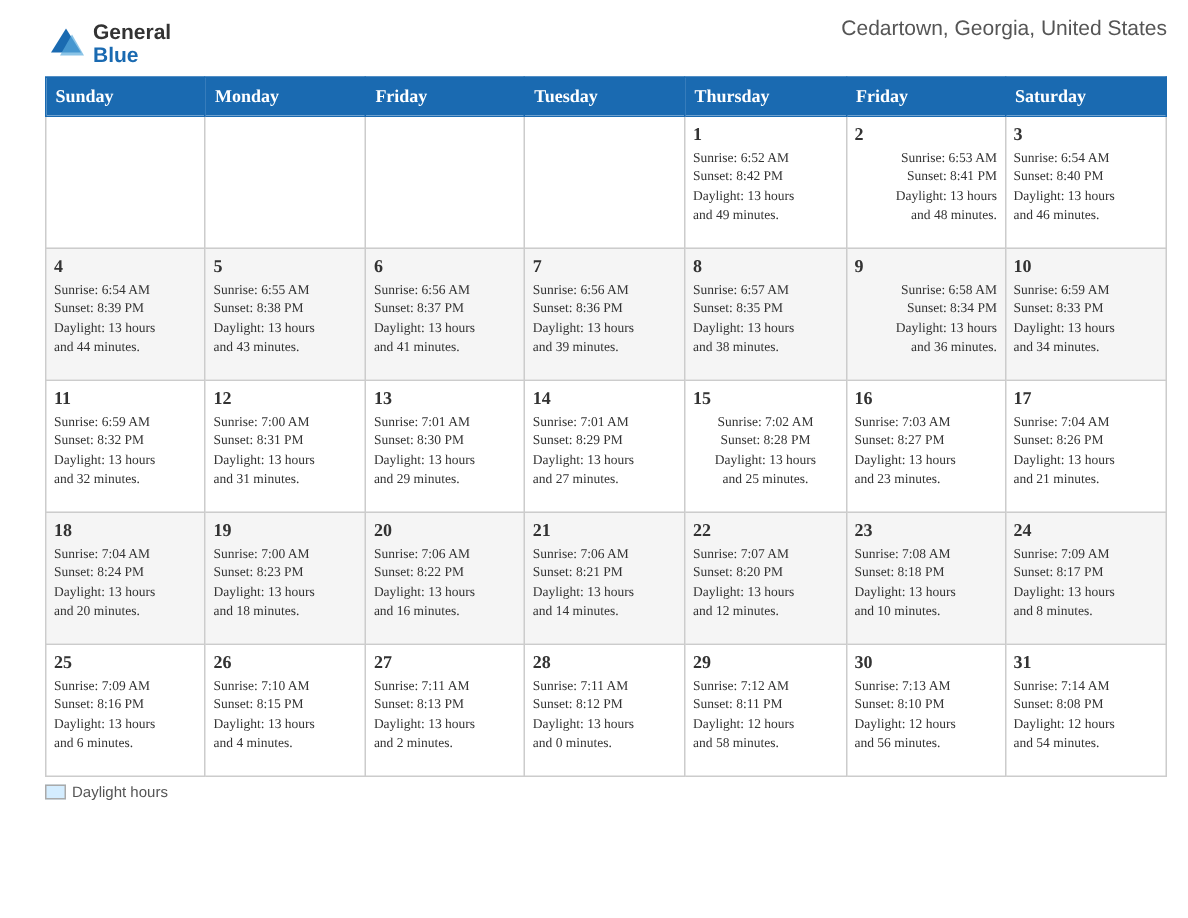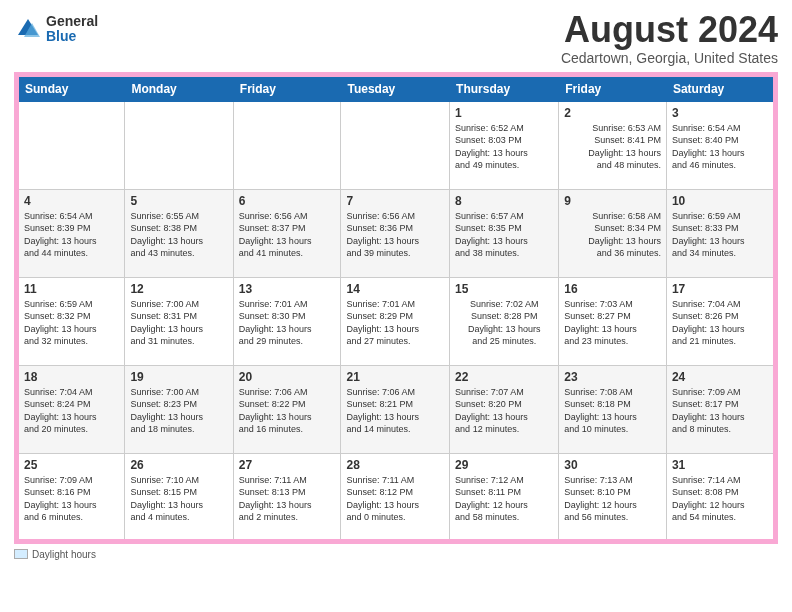--- a/index.html
+++ b/index.html
@@ -5,21 +5,21 @@
     * { box-sizing: border-box; margin: 0; padding: 0; }
     body {
       font-family: Arial, sans-serif;
       background: #fff;
       width: 792px;
       height: 612px;
       overflow: hidden;
     }
     .container {
       width: 792px;
-      padding: 10px 14px 8px 14px;
+      padding: 10px 14px 8px 30px;
     }
     .header-row {
       display: flex;
       justify-content: space-between;
       align-items: flex-start;
       margin-bottom: 6px;
     }
     .logo {
       display: flex;
       align-items: center;
@@ -54,21 +54,22 @@
       color: #333;
       line-height: 1.1;
     }
     .subtitle {
       font-size: 14px;
       color: #555;
     }
     .calendar {
       width: 100%;
       border-collapse: collapse;
-      border: 5px solid #f9a8d4;
+      border: 1px solid #f9a8d4;
+      font-family: Liberation Serif, serif;
     }
     .calendar th {
       background: #1a6ab1;
       color: #fff;
       font-size: 12px;
       font-weight: bold;
       text-align: left;
       padding: 5px 6px;
       border: 1px solid #1a6ab1;
     }
@@ -125,21 +126,20 @@
       <svg class="logo-icon" viewBox="0 0 28 28">
         <polygon points="14,4 24,20 4,20" fill="#1a6ab1"></polygon>
         <polygon points="18,8 26,22 10,22" fill="#5aabdd" opacity="0.7"></polygon>
       </svg>
       <div class="logo-text">
         <span class="logo-general">General</span>
         <span class="logo-blue">Blue</span>
       </div>
     </div>
     <div class="title-block">
-      <div class="main-title">August 2024</div>
       <div class="subtitle">Cedartown, Georgia, United States</div>
     </div>
   </div>
 
   <table class="calendar">
     <thead>
       <tr>
 
       <th>Sunday</th>
           <th>Monday</th>
@@ -152,21 +152,21 @@
     </thead>
     <tbody id="calendar-body">
     <tr>
           <td class="empty-cell"></td>
           <td class="empty-cell"></td>
           <td class="empty-cell"></td>
           <td class="empty-cell"></td>
           <td>
             <span class="day-num">1</span>
             <div class="day-info" style="white-space: pre-line;">Sunrise: 6:52 AM
-Sunset: 8:03 PM
+Sunset: 8:42 PM
 Daylight: 13 hours
 and 49 minutes.</div>
           </td>
           <td>
             <span class="day-num">2</span>
             <div class="day-info" style="white-space: pre-line; text-align: right;">Sunrise: 6:53 AM
 Sunset: 8:41 PM
 Daylight: 13 hours
 and 48 minutes.</div>
           </td>

